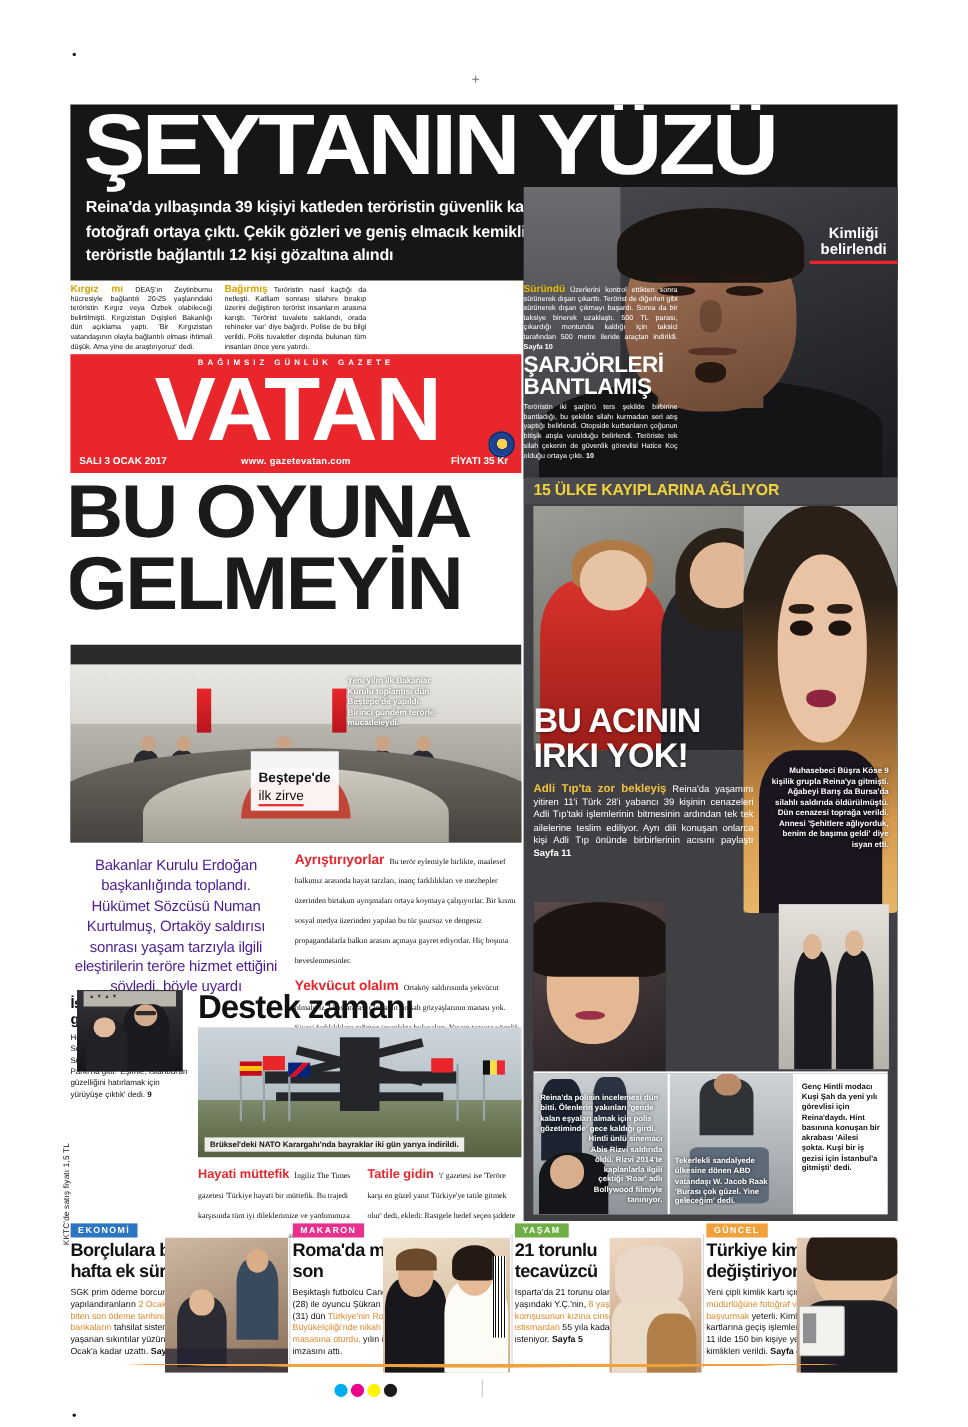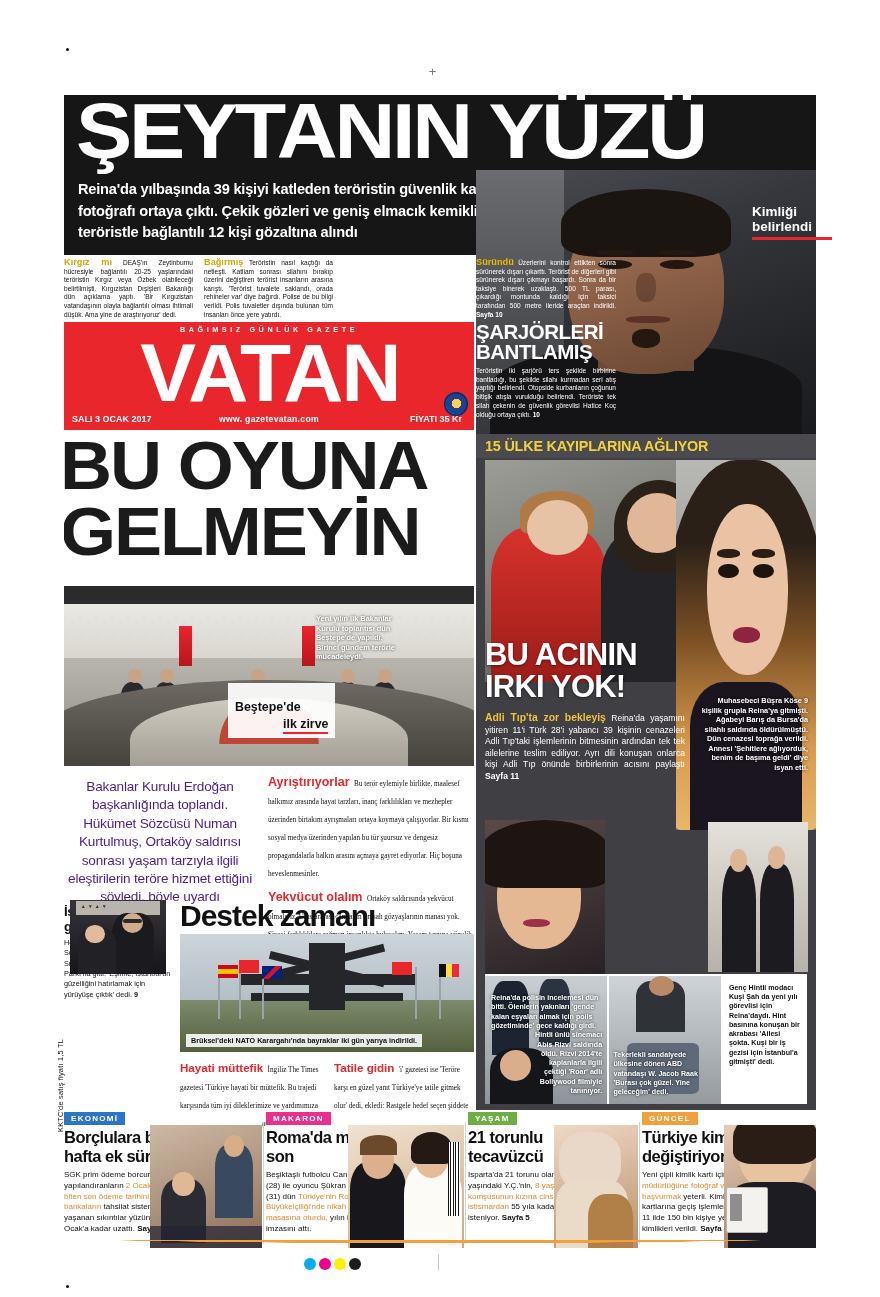--- a/index.html
+++ b/index.html
@@ -70,21 +70,21 @@
   .fp-eye.l{left:36%;}
   .fp-eye.r{left:54%;}
   .fp-brow{position:absolute;width:11%;height:2.2%;background:#241811;border-radius:40%;top:30%;}
   .fp-brow.l{left:35.5%;}
   .fp-brow.r{left:53.5%;}
   .fp-nose{position:absolute;left:47%;top:39%;width:6%;height:11%;background:rgba(70,44,30,.45);border-radius:40%;}
   .fp-mouth{position:absolute;left:44%;top:55%;width:13%;height:2.6%;background:#5c3226;border-radius:40%;}
   .fp-goatee{position:absolute;left:46%;top:60%;width:8%;height:7%;background:#24180f;border-radius:45%;}
 
   
-  .kimlik{position:absolute;left:736px;top:204px;width:80px;color:#fff;text-align:left;z-index:7;margin-left:16px;}
+  .kimlik{position:absolute;left:736px;top:204px;width:80px;color:#fff;text-align:center;z-index:7;}
   .kimlik-h{font-size:13.5px;font-weight:bold;line-height:15px;}
   .kimlik-rule{height:2.6px;background:#e8262c;margin:3px 0 4px;}
   .kimlik-p{font-size:7.6px;line-height:10.2px;font-weight:bold;}
 
   
   .sarjor{position:absolute;left:476px;top:322px;width:140px;z-index:7;color:#fff;}
   .sarjor-h{font-size:20.5px;font-weight:bold;line-height:20px;letter-spacing:-0.5px;}
   .sarjor-p{margin-top:5px;font-size:6.5px;line-height:8.7px;text-align:justify;}
 
   
@@ -111,21 +111,21 @@
   .cab-flowers{position:absolute;left:30%;bottom:12%;width:40%;height:20%;
     background:radial-gradient(circle at 50% 100%, #c0392b 0 55%, transparent 56%);
     border-radius:50% 50% 0 0;opacity:.9;}
   .cab-flag{position:absolute;width:13px;height:40px;background:linear-gradient(180deg,#e8262c,#b8151c);top:22%;}
   .cab-flag.a{left:28%;}
   .cab-flag.b{left:58%;}
   .cab-person{position:absolute;bottom:30%;width:24px;height:30px;border-radius:45% 45% 0 0;background:#2a2a2e;}
   .cab-head{position:absolute;bottom:30%;width:14px;height:14px;border-radius:50%;background:#c9a385;}
   .beste-tag{position:absolute;left:164px;top:97px;background:rgba(255,255,255,.93);padding:17px 7px 4px;}
   .beste-tag .b1{font-size:12.4px;font-weight:bold;line-height:14px;color:#111;}
-  .beste-tag .b2{font-size:12.4px;font-weight:bold;line-height:14px;color:#111;border-bottom:2.4px solid #e8262c;display:inline-block;padding-bottom:1px;margin-left:48px;}
+  .beste-tag .b2{font-size:12.4px;font-weight:normal;line-height:14px;color:#111;border-bottom:2.4px solid #e8262c;display:inline-block;padding-bottom:1px;}
   .cab-cap{position:absolute;left:252px;top:28px;width:86px;color:#fff;font-size:7.4px;line-height:9.6px;font-weight:bold;
     text-shadow:0 0 3px rgba(0,0,0,.85);}
 
   
   .lead-left{position:absolute;left:64px;top:778px;width:192px;text-align:center;
     font-size:13.6px;line-height:18.4px;color:#4c1d95;letter-spacing:-0.2px;}
   .lead-right{position:absolute;left:268px;top:772px;width:206px;}
   .lr-h{font-size:12.5px;font-weight:bold;color:#e8262c;}
   .lr-p{font-size:7.2px;line-height:9.9px;text-align:justify;font-family:"Liberation Serif", serif;color:#111;}
   .lr-block{margin-bottom:7px;}

